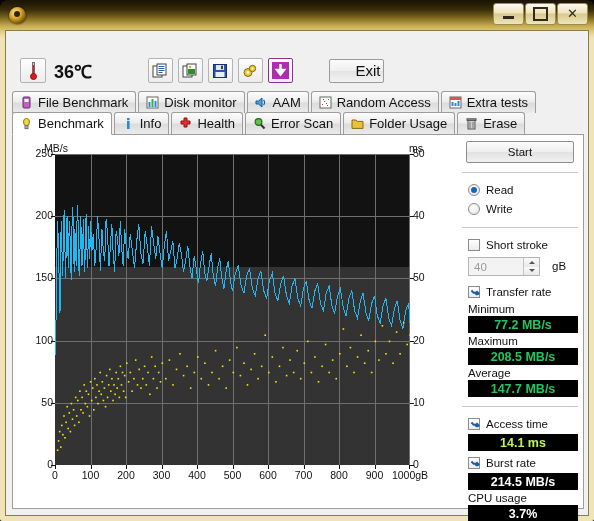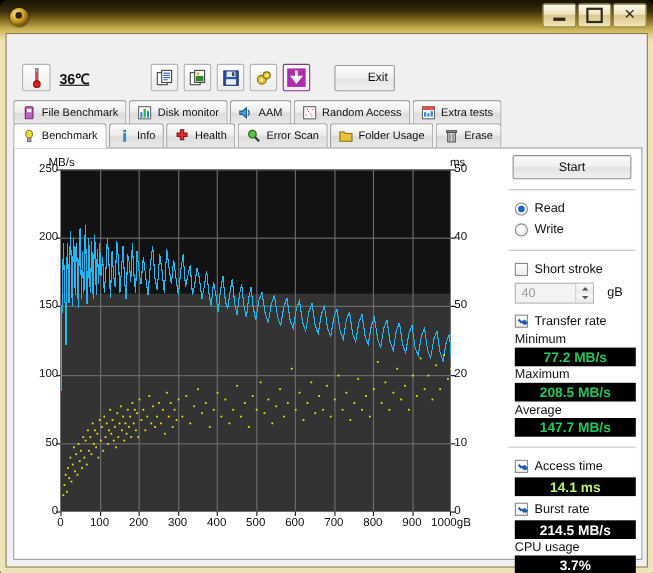--- a/index.html
+++ b/index.html
@@ -79,49 +79,49 @@
   .thermo{position:relative;width:8px;height:18px;}
   .thermo .stem{
     position:absolute;left:2.5px;top:0;width:3px;height:12px;
     background:#d8d8d8;border:1px solid #6d6d6d;box-sizing:border-box;
   }
   .thermo .merc{position:absolute;left:3.5px;top:3px;width:1px;height:10px;background:#e01b1b;}
   .thermo .bulb{
     position:absolute;left:0.5px;bottom:0;width:7px;height:7px;border-radius:50%;
     background:#e01b1b;border:1px solid #8c1010;box-sizing:border-box;
   }
-  .temptext{margin-left:8px;font-size:13px;font-weight:bold;color:#111;text-decoration:underline;}
+  .temptext{margin-left:8px;font-size:18px;font-weight:bold;color:#111;}
 
   .tb-icons{margin-left:56px;display:flex;align-items:center;}
   .tbtn{
     width:25px;height:25px;margin-right:5px;box-sizing:border-box;
     border:1px solid #b3b3b3;border-radius:2px;
     background:linear-gradient(to bottom,#fdfdfd,#ececec);
     display:flex;align-items:center;justify-content:center;
   }
   .tbtn.accent{border:1px solid #8f2f8f;background:linear-gradient(to bottom,#fdfdfd,#eeeeee);}
   .exitbtn{
-    margin-left:17px;width:55px;height:24px;box-sizing:border-box;
+    margin-left:31px;width:55px;height:24px;box-sizing:border-box;
     border:1px solid #9b9b9b;border-radius:2px;
     background:linear-gradient(to bottom,#fbfbfb 0%,#f0f0f0 48%,#e4e4e4 52%,#f2f2f2 100%);
     display:flex;align-items:center;justify-content:center;
-    font-size:11px;color:#111;padding-left:23px;
+    font-size:15px;color:#111;padding-left:23px;
   }
 
   .tabs-wrap{position:absolute;left:6px;top:60px;width:572px;height:44px;}
   .tabrow{display:flex;position:absolute;left:0;width:572px;height:22px;}
   .tabrow.top{top:0;}
   .tabrow.bottom{top:21px;}
   .tab{
     height:22px;box-sizing:border-box;
     border:1px solid #9d9d9d;border-bottom:none;
     border-radius:3px 3px 0 0;
     background:linear-gradient(to bottom,#fcfcfc 0%,#ededed 45%,#dcdcdc 55%,#ebebeb 100%);
     display:flex;align-items:center;justify-content:center;
-    font-size:10px;color:#111;margin-right:2px;padding:0 7px;white-space:nowrap;
+    font-size:13px;color:#111;margin-right:2px;padding:0 7px;white-space:nowrap;
   }
   .tab.selected{
     background:#ffffff;border-bottom:1px solid #ffffff;height:23px;
     position:relative;z-index:5;
   }
   .tabico{width:13px;height:13px;margin-right:5px;flex:0 0 auto;}
 
   .panel{
     position:absolute;left:6px;top:103px;width:572px;height:375px;
     background:#fff;border:1px solid #9d9d9d;box-sizing:border-box;

